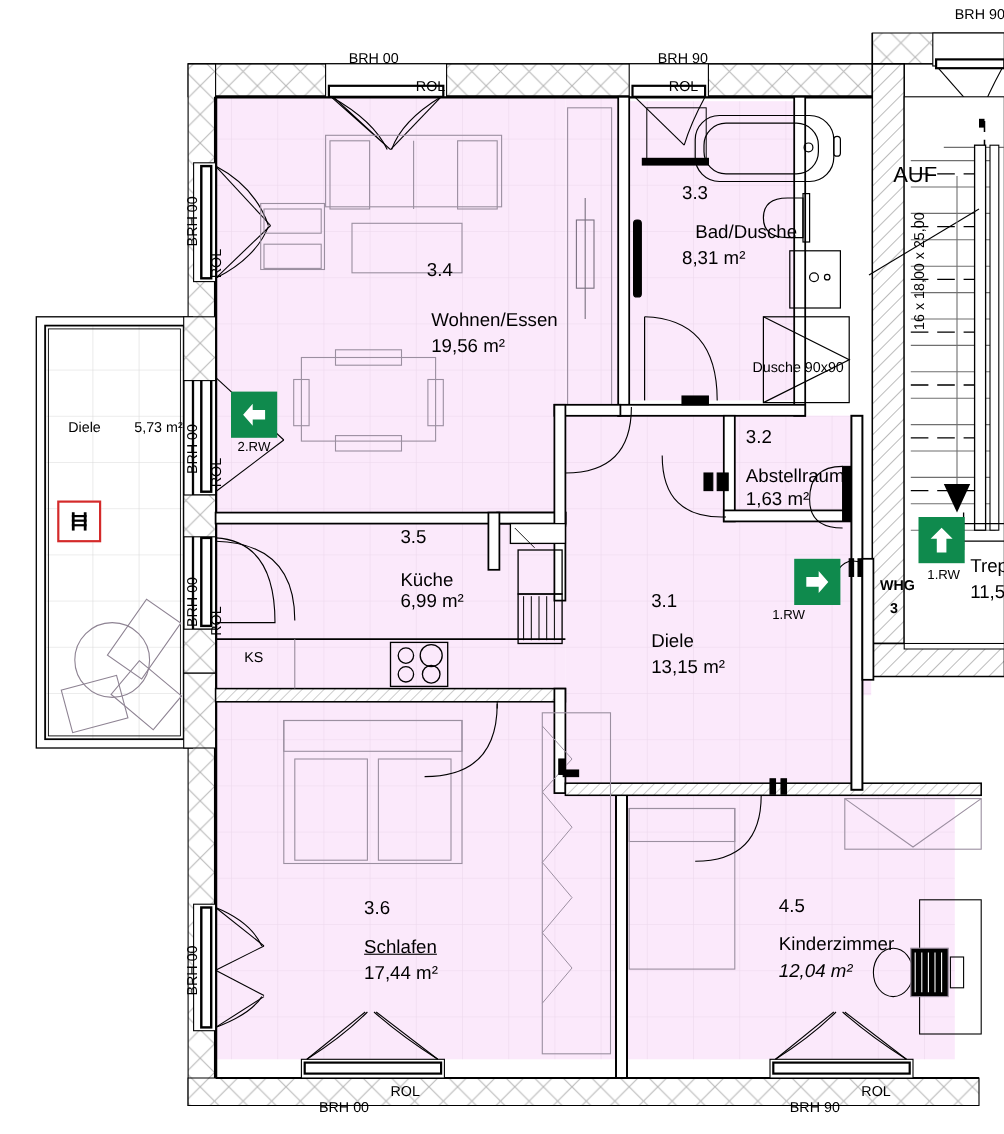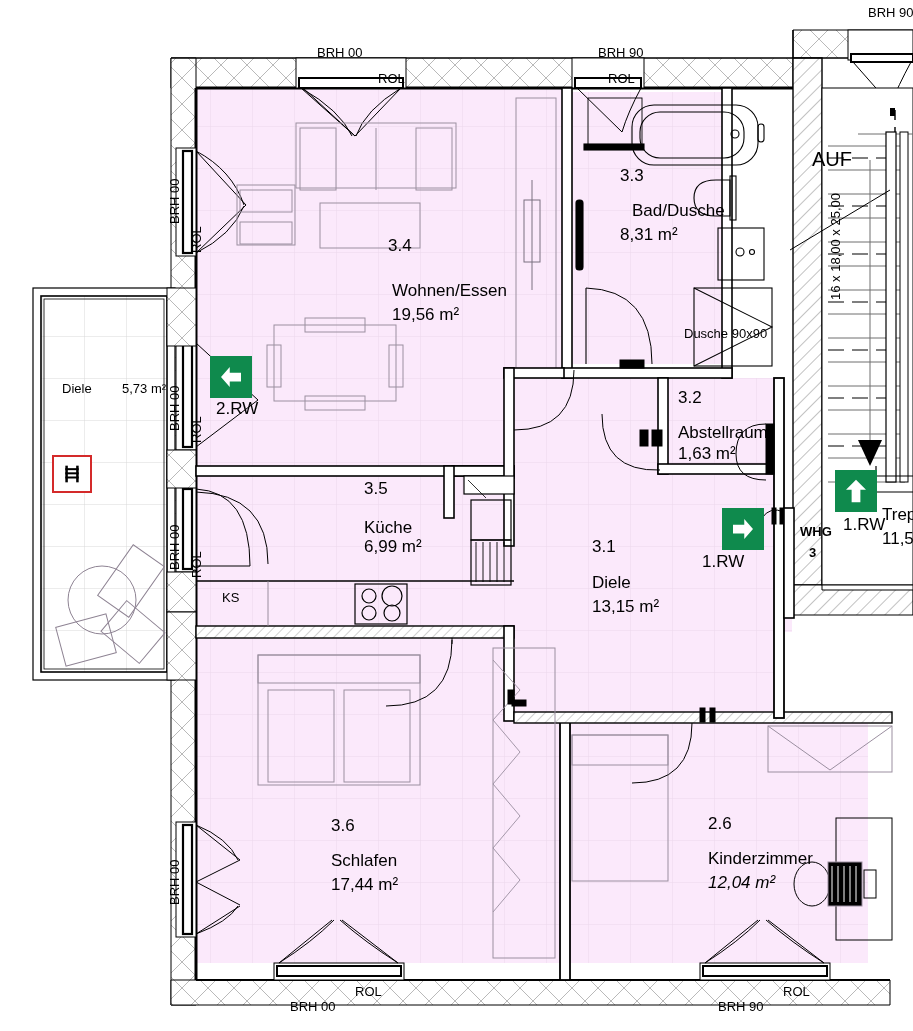--- a/index.html
+++ b/index.html
@@ -5,21 +5,21 @@
 <style>
   html,body{margin:0;padding:0;background:#ffffff;}
   body{font-family:"Liberation Sans", sans-serif;}
   #plan{position:relative;width:913px;height:1031px;background:#ffffff;overflow:hidden;}
   svg{display:block;}
   .txt{position:absolute;font-family:"Liberation Sans", sans-serif;color:#000;white-space:nowrap;}
   .room-no{font-size:17px;}
   .room-name{font-size:17px;}
   .room-area{font-size:17px;}
   .small{font-size:13px;}
-  .tiny{font-size:17px;}
+  .tiny{font-size:12px;}
   .rot90{transform:rotate(-90deg);transform-origin:0 0;}
   .exit{position:absolute;width:42px;height:42px;background:#0f8a4d;display:flex;align-items:center;justify-content:center;}
   .exit svg{width:30px;height:30px;}
   .ladderbox{position:absolute;width:36px;height:34px;border:2.5px solid #d42a2a;background:#fff;display:flex;align-items:center;justify-content:center;}
   .bold{font-weight:bold;}
 </style>
 </head>
 <body>
 
 <div id="plan">
@@ -425,24 +425,24 @@
 <div class="txt room-no" style="left:592px;top:537px;">3.1</div>
 <div class="txt room-name" style="left:592px;top:573px;">Diele</div>
 <div class="txt room-area" style="left:592px;top:597px;">13,15 m²</div>
 
 <div class="txt room-no" style="left:364px;top:479px;">3.5</div>
 <div class="txt room-name" style="left:364px;top:518px;">Küche</div>
 <div class="txt room-area" style="left:364px;top:537px;">6,99 m²</div>
 <div class="txt small" style="left:222px;top:590px;">KS</div>
 
 <div class="txt room-no" style="left:331px;top:816px;">3.6</div>
-<div class="txt room-name" style="left:331px;top:851px;">Schlafen</div>
+<div class="txt room-name" style="left:331px;top:851px;text-decoration:underline;">Schlafen</div>
 <div class="txt room-area" style="left:331px;top:875px;">17,44 m²</div>
 
-<div class="txt room-no" style="left:708px;top:814px;">2.6</div>
+<div class="txt room-no" style="left:708px;top:814px;">4.5</div>
 <div class="txt room-name" style="left:708px;top:849px;">Kinderzimmer</div>
 <div class="txt room-area" style="left:708px;top:873px;font-style:italic;">12,04 m²</div>
 
 <div class="txt small" style="left:62px;top:381px;">Diele</div>
 <div class="txt small" style="left:122px;top:381px;">5,73 m²</div>
 <div class="ladderbox" style="left:52px;top:455px;">
   <svg viewBox="0 0 24 24" width="20" height="22">
     <rect x="4" y="2" width="3" height="20" fill="#000"></rect>
     <rect x="17" y="2" width="3" height="20" fill="#000"></rect>
     <rect x="4" y="5" width="16" height="2.4" fill="#000"></rect>

